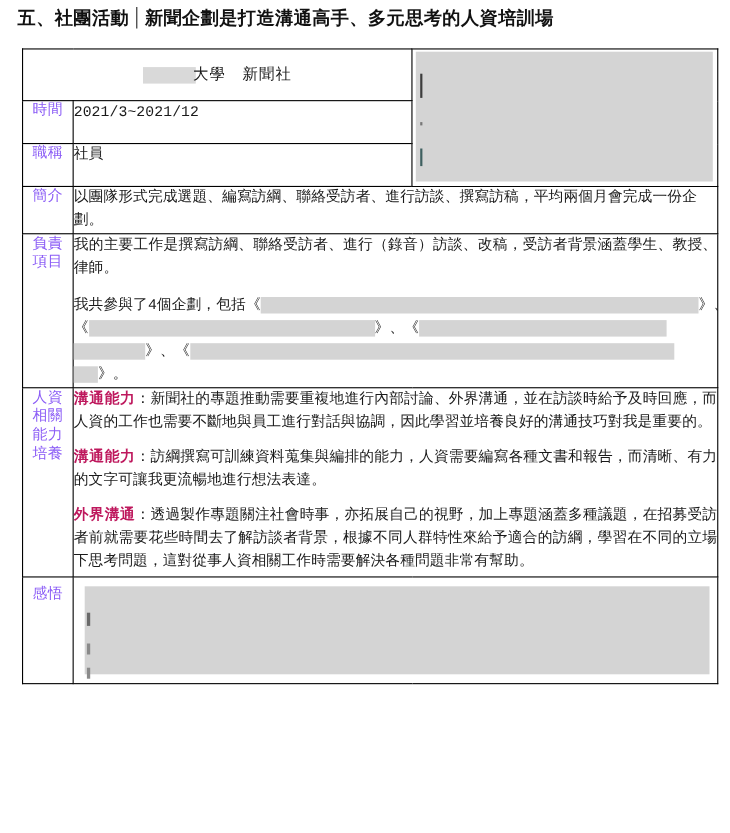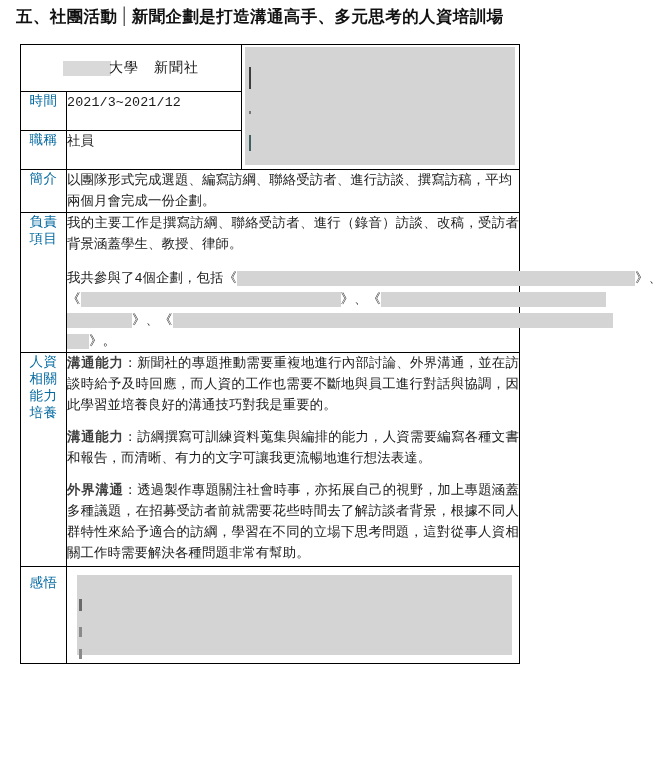--- a/index.html
+++ b/index.html
@@ -41,21 +41,21 @@
     font-weight: normal;
     color: #555;
     padding: 0 2px;
   }
 
   
   .tbl {
     position: absolute;
     left: 20px;
     top: 44px;
-    width: 500px;
+    width: 633px;
     border-collapse: collapse;
     table-layout: fixed;
     background: #ffffff;
   }
   .tbl td {
     border: 1.6px solid #000000;
     vertical-align: top;
     padding: 0;
     background: #ffffff;
   }
@@ -63,21 +63,21 @@
   .col-label { width: 46px; }
 
   
   .label-cell {
     text-align: center;
     font-size: 13.5px;
     line-height: 17px;
     font-weight: normal;
     padding: 6px 2px 6px 2px;
     letter-spacing: 0.5px;
-    color: #0369a1;
+    color: #8b5cf6;
   }
   .label-cell .ln { display: block; white-space: nowrap; }
 
   .body-cell {
     padding: 5px 8px 6px 8px;
     font-size: 13.4px;
     line-height: 21px;
     letter-spacing: 0.1px;
     font-family: Liberation Mono, monospace;
   }
@@ -143,21 +143,21 @@
     height: 15px;
   }
 
   .proj-block { margin-top: 13px; }
   .proj-l1, .proj-l2, .proj-l3, .proj-l4 { white-space: nowrap; }
 
   .brk { font-size: 13.4px; }
 
   
   .keyterm {
-    color: #404040;
+    color: #be185d;
     font-weight: bold;
     letter-spacing: 0.6px;
   }
   .para { margin: 0 0 11px 0; text-align: justify; }
   .para:last-child { margin-bottom: 2px; }
 
   .skill-cell { padding: 7px 8px 8px 8px; }
 
   
   .reflect-cell {

